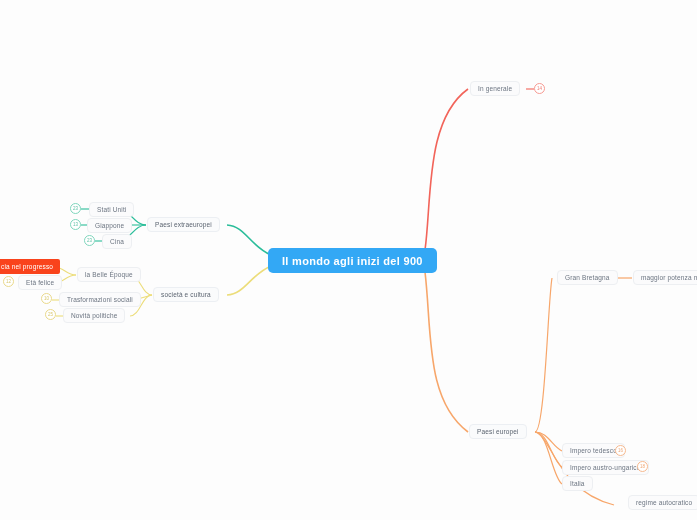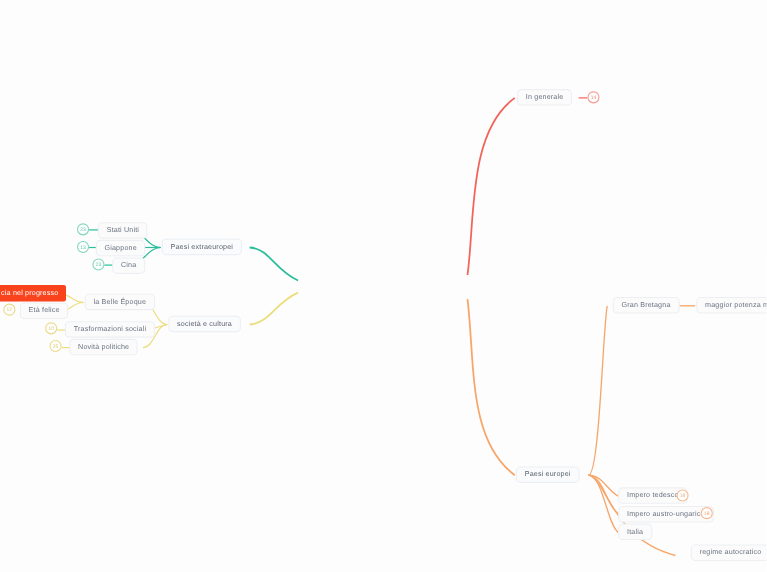--- a/index.html
+++ b/index.html
@@ -124,20 +124,21 @@
     <path d="M 535 432 C 548 432 552 477 562 484" stroke="#f7a66a" stroke-width="1.2" fill="none"></path>
     <path d="M 535 432 C 552 436 556 490 614 505" stroke="#f7a66a" stroke-width="1.2" fill="none"></path>
 
     <line x1="612" y1="278" x2="632" y2="278" stroke="#f7a66a" stroke-width="1.2"></line>
 
     <line x1="526" y1="89" x2="534" y2="89" stroke="#f2645a" stroke-width="1.1"></line>
     <line x1="610" y1="451" x2="616" y2="451" stroke="#f7a66a" stroke-width="1.1"></line>
     <line x1="631" y1="467" x2="638" y2="467" stroke="#f7a66a" stroke-width="1.1"></line>
   </svg>
 
+  <div class="node root" style="left:268px; top:248px;">Il mondo agli inizi del 900</div>
 
   <div class="node plain" style="left:470px; top:81px;">In generale</div>
   <div class="badge red" style="left:534px; top:83px;">14</div>
 
   <div class="node l2" style="left:147px; top:217px;">Paesi extraeuropei</div>
   <div class="node plain" style="left:89px; top:202px;">Stati Uniti</div>
   <div class="badge green" style="left:70px; top:203px;">23</div>
   <div class="node plain" style="left:87px; top:218px;">Giappone</div>
   <div class="badge green" style="left:70px; top:219px;">13</div>
   <div class="node plain" style="left:102px; top:234px;">Cina</div>

